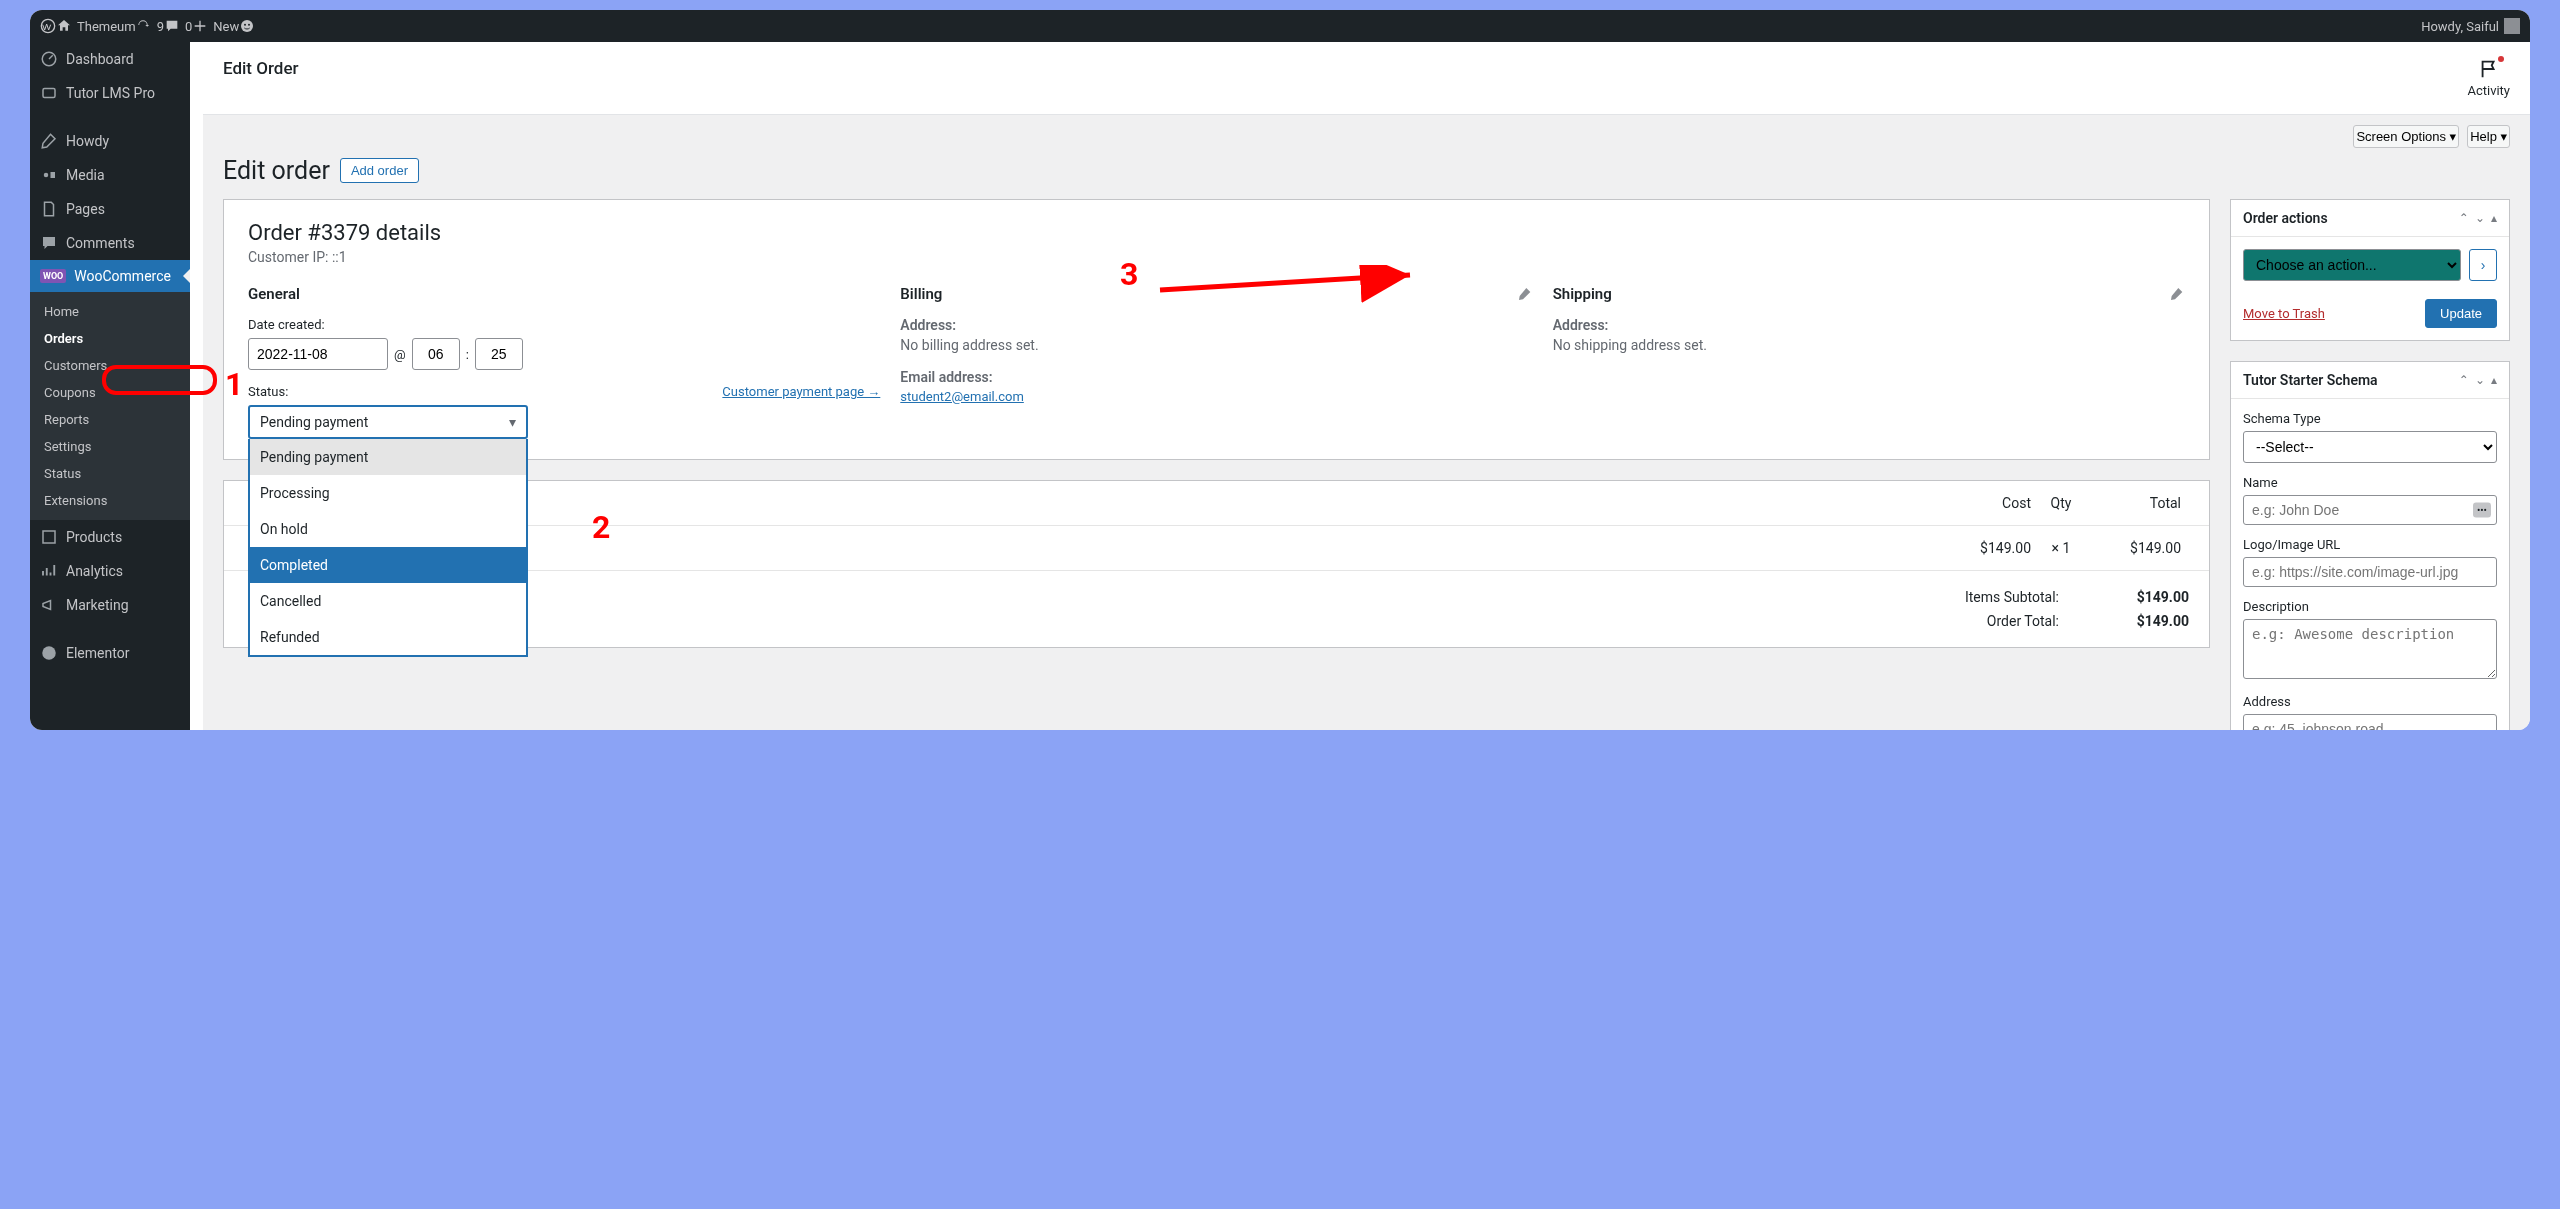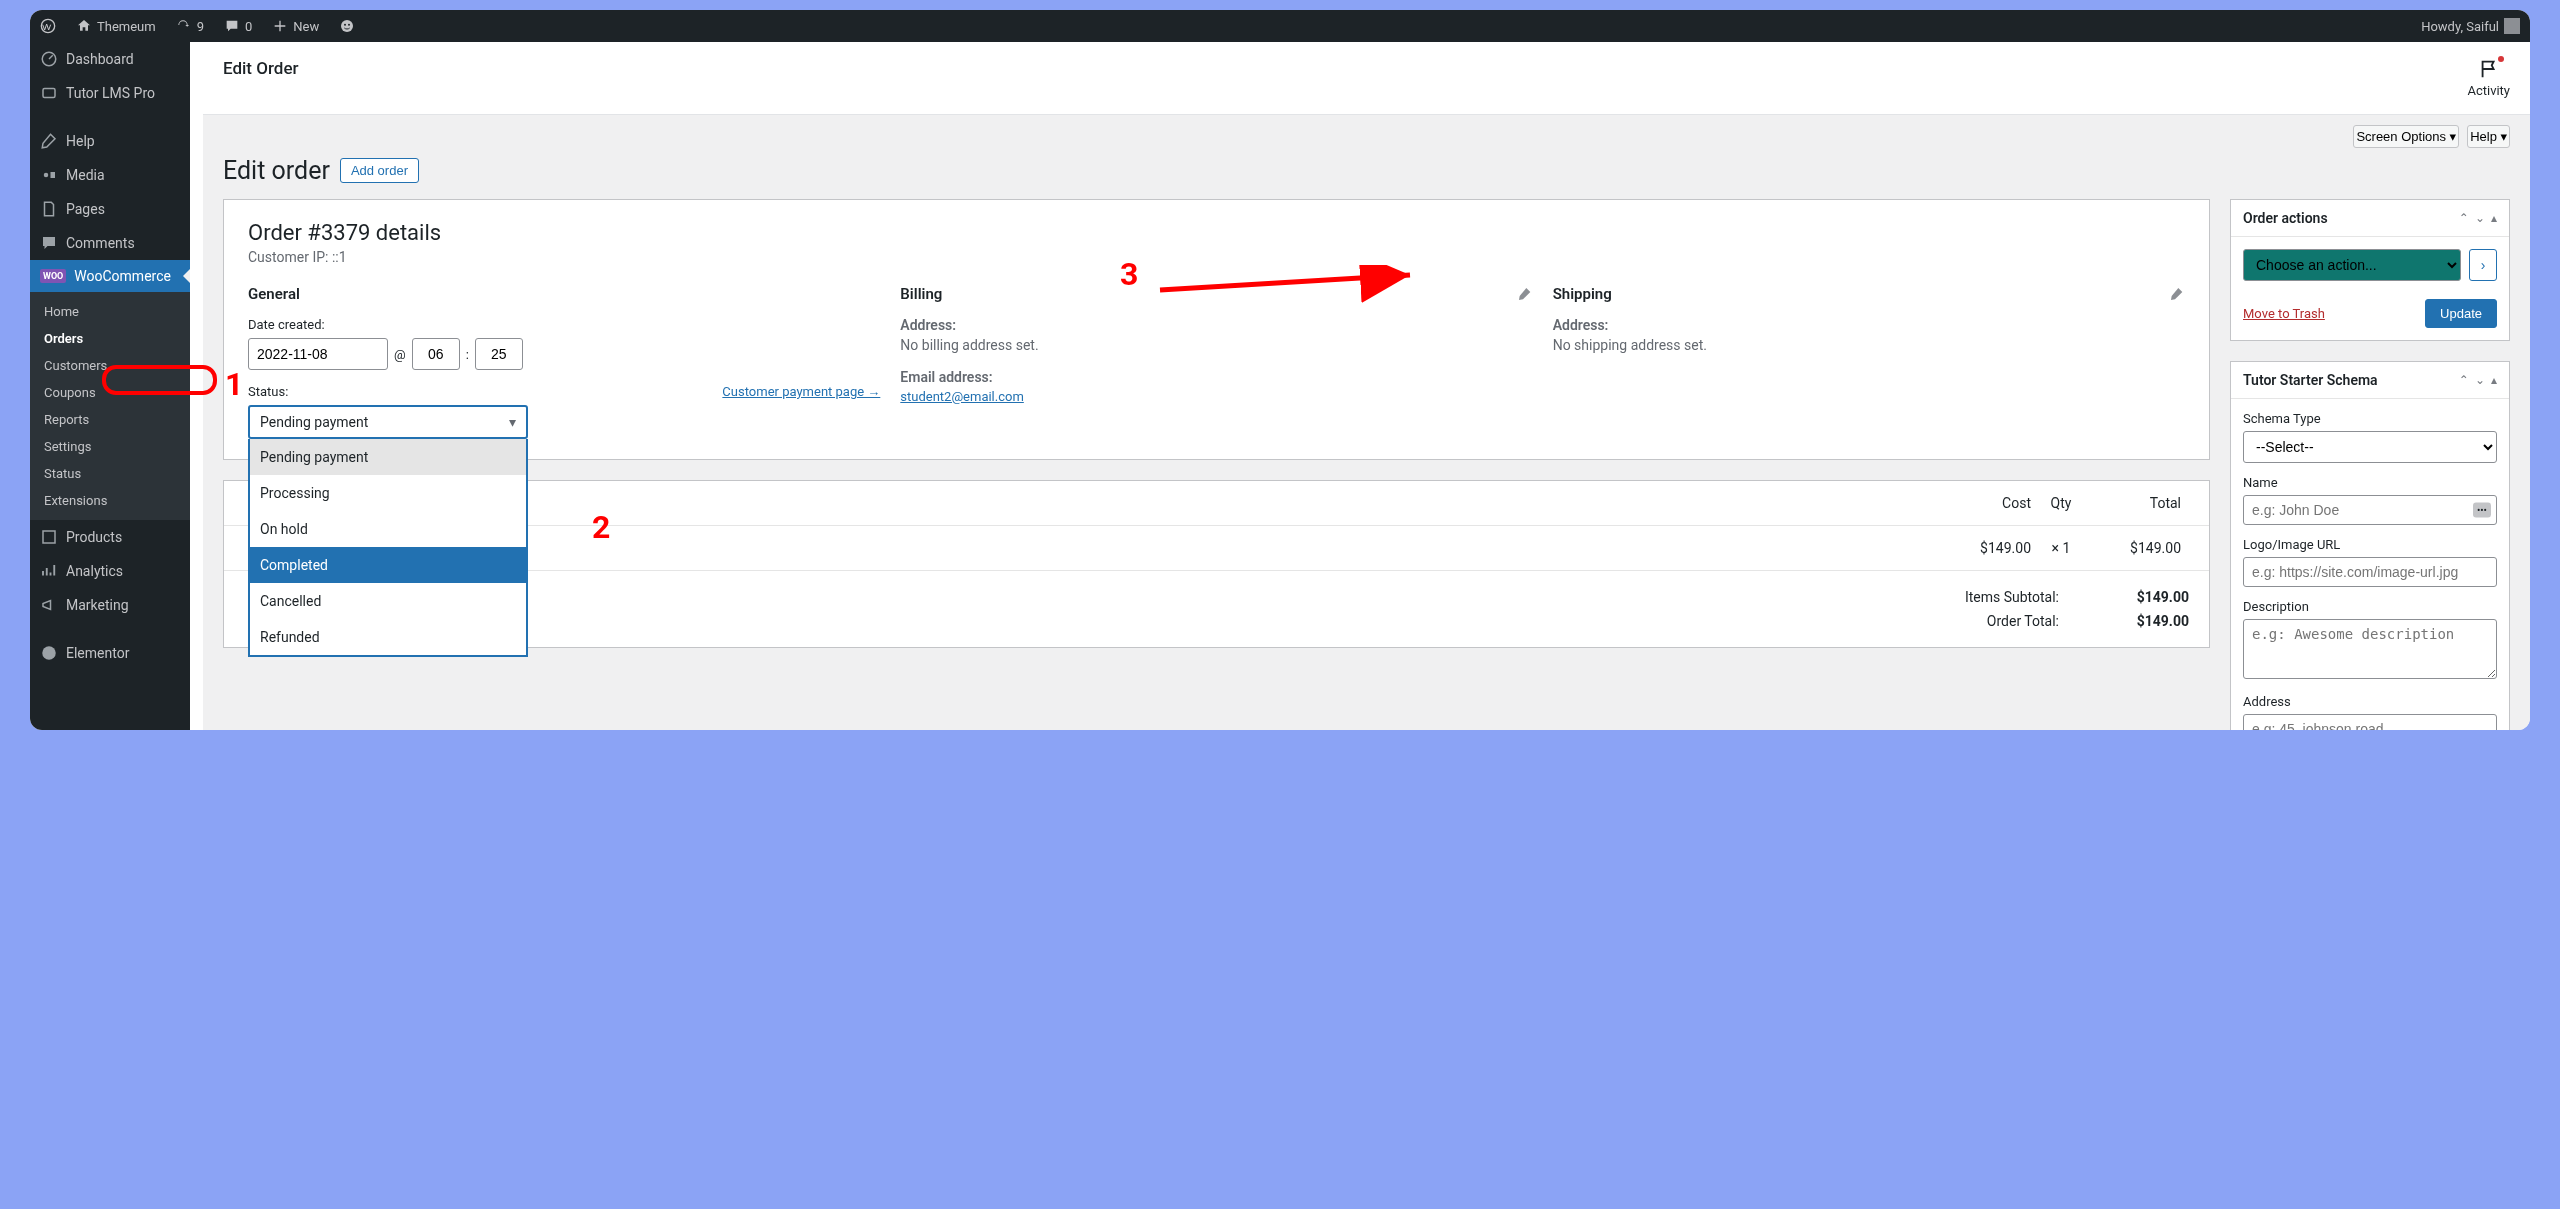--- a/index.html
+++ b/index.html
@@ -1,21 +1,21 @@
 <!DOCTYPE html>
 <html><head>
 <meta charset="utf-8">
 <style>
 * { box-sizing: border-box; margin: 0; padding: 0; }
 body { font-family: -apple-system, BlinkMacSystemFont, "Segoe UI", Roboto, sans-serif; background: #8ba3f5; padding: 10px 30px; font-size: 13px; color: #1d2327; }
 .browser-frame { background: #fff; border-radius: 12px; overflow: hidden; height: 720px; position: relative; }
 
 
 .adminbar { background: #1d2327; color: #c3c4c7; height: 32px; display: flex; align-items: center; padding: 0 10px; justify-content: space-between; font-size: 13px; }
-.adminbar-left, .adminbar-right { display: flex; align-items: center; gap: 20px; }
+.adminbar-left, .adminbar-right { display: flex; align-items: center; gap: 0; }
 .adminbar-item { display: flex; align-items: center; gap: 5px; cursor: pointer; }
 .adminbar svg, .adminbar .ab-ico { fill: #c3c4c7; width: 16px; height: 16px; }
 .avatar-tiny { width: 16px; height: 16px; background: #8c8f94; display: inline-block; }
 
 .main-row { display: flex; height: calc(100% - 32px); border-radius: 32px; }
 
 
 .sidebar { width: 160px; background: #1d2327; color: #c3c4c7; flex-shrink: 0; overflow-y: auto; position: relative; }
 .menu-item { display: flex; align-items: center; gap: 8px; padding: 8px 10px; cursor: pointer; font-size: 14px; }
 .menu-item svg { width: 18px; height: 18px; fill: #9ca2a7; flex-shrink: 0; }
@@ -185,21 +185,21 @@
           <svg viewBox="0 0 24 24">
             <rect x="4" y="6" width="16" height="12" rx="2" fill="none" stroke="#9ca2a7" stroke-width="2"></rect>
           </svg>
           <span>Tutor LMS Pro</span>
         </div>
       <div style="height:14px"></div>
       <div class="menu-item">
           <svg viewBox="0 0 24 24">
             <path d="M14 3l6 6-11 11-6 1 1-6z" fill="none" stroke="#9ca2a7" stroke-width="2"></path>
           </svg>
-          <span>Help</span>
+          <span>Howdy</span>
         </div>
       <div class="menu-item">
           <svg viewBox="0 0 24 24">
             <circle cx="8" cy="12" r="3"></circle>
             <path d="M14 8h6v8h-6z"></path>
           </svg>
           <span>Media</span>
         </div>
       <div class="menu-item">
           <svg viewBox="0 0 24 24">

